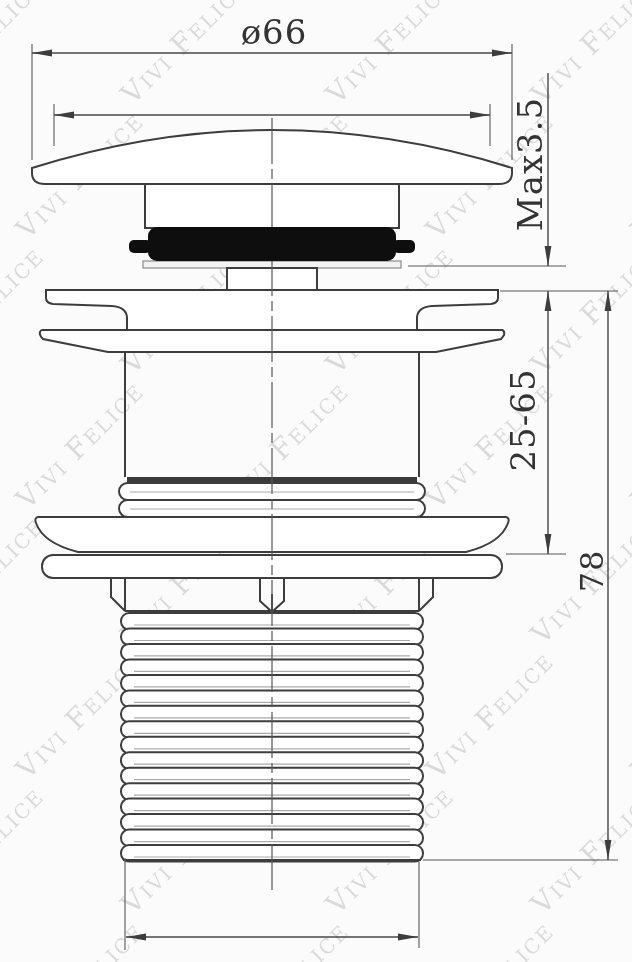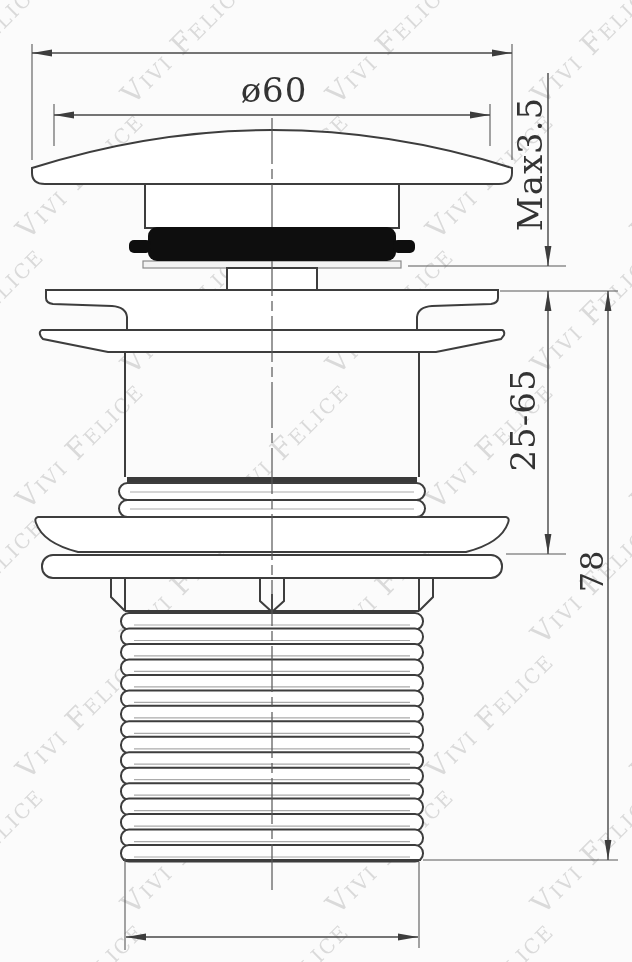--- a/index.html
+++ b/index.html
@@ -185,17 +185,17 @@
         <polygon points="126,937 146,933.6 146,940.4" class="arrow"></polygon>
         <polygon points="418,937 398,933.6 398,940.4" class="arrow"></polygon>
         <polygon points="548,266 544.6,246 551.4,246" class="arrow"></polygon>
         <polygon points="548,291 544.6,311 551.4,311" class="arrow"></polygon>
         <polygon points="548,554 544.6,534 551.4,534" class="arrow"></polygon>
         <polygon points="608,291 604.6,311 611.4,311" class="arrow"></polygon>
         <polygon points="608,860 604.6,840 611.4,840" class="arrow"></polygon>
       </g>
   </svg>
 
-  <span class="dim" style="left:274px;top:90px">ø60</span>
+  <span class="dim" style="left:274px;top:32px">ø66</span>
   <span class="dim rot" style="left:530px;top:164px">Max3.5</span>
   <span class="dim rot" style="left:523px;top:420px">25-65</span>
   <span class="dim rot small" style="left:592px;top:571px">78</span>
 </div>
 
 </body></html>

